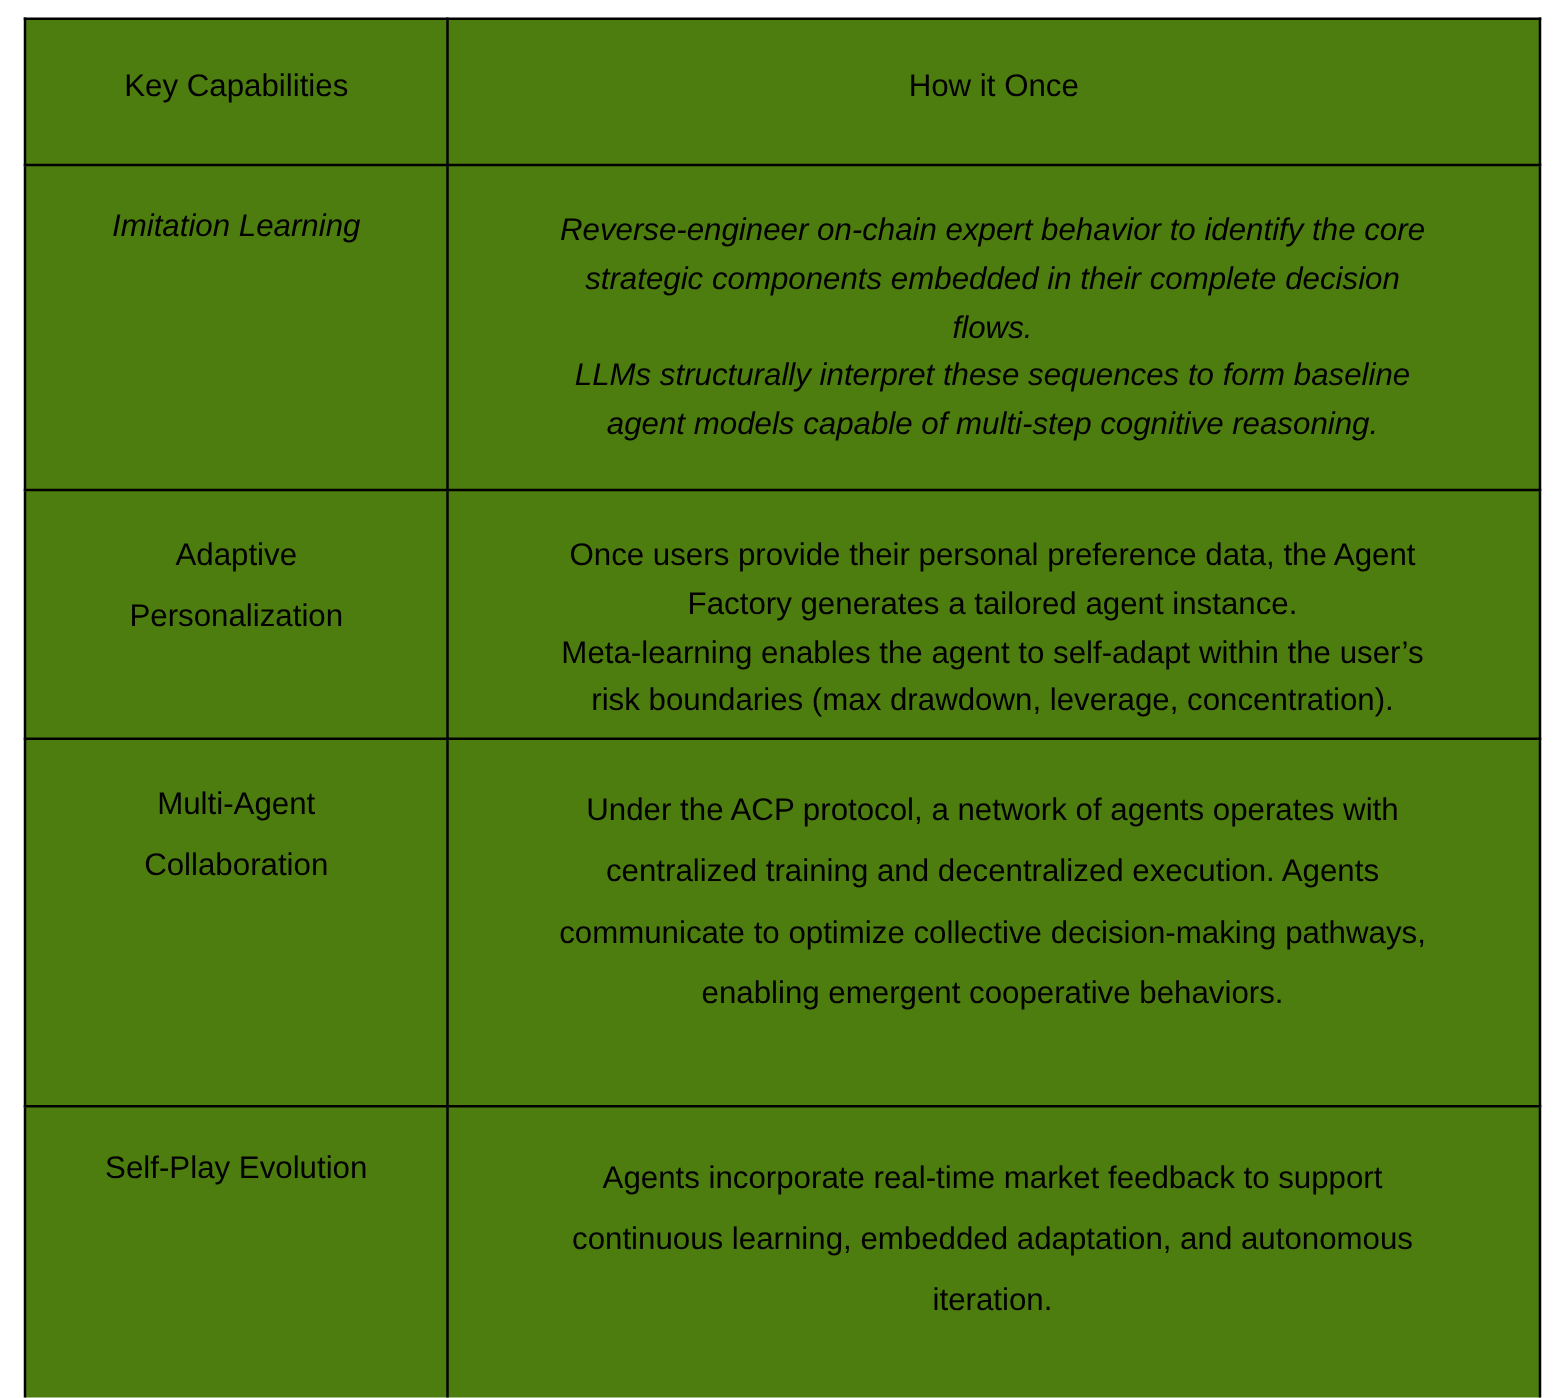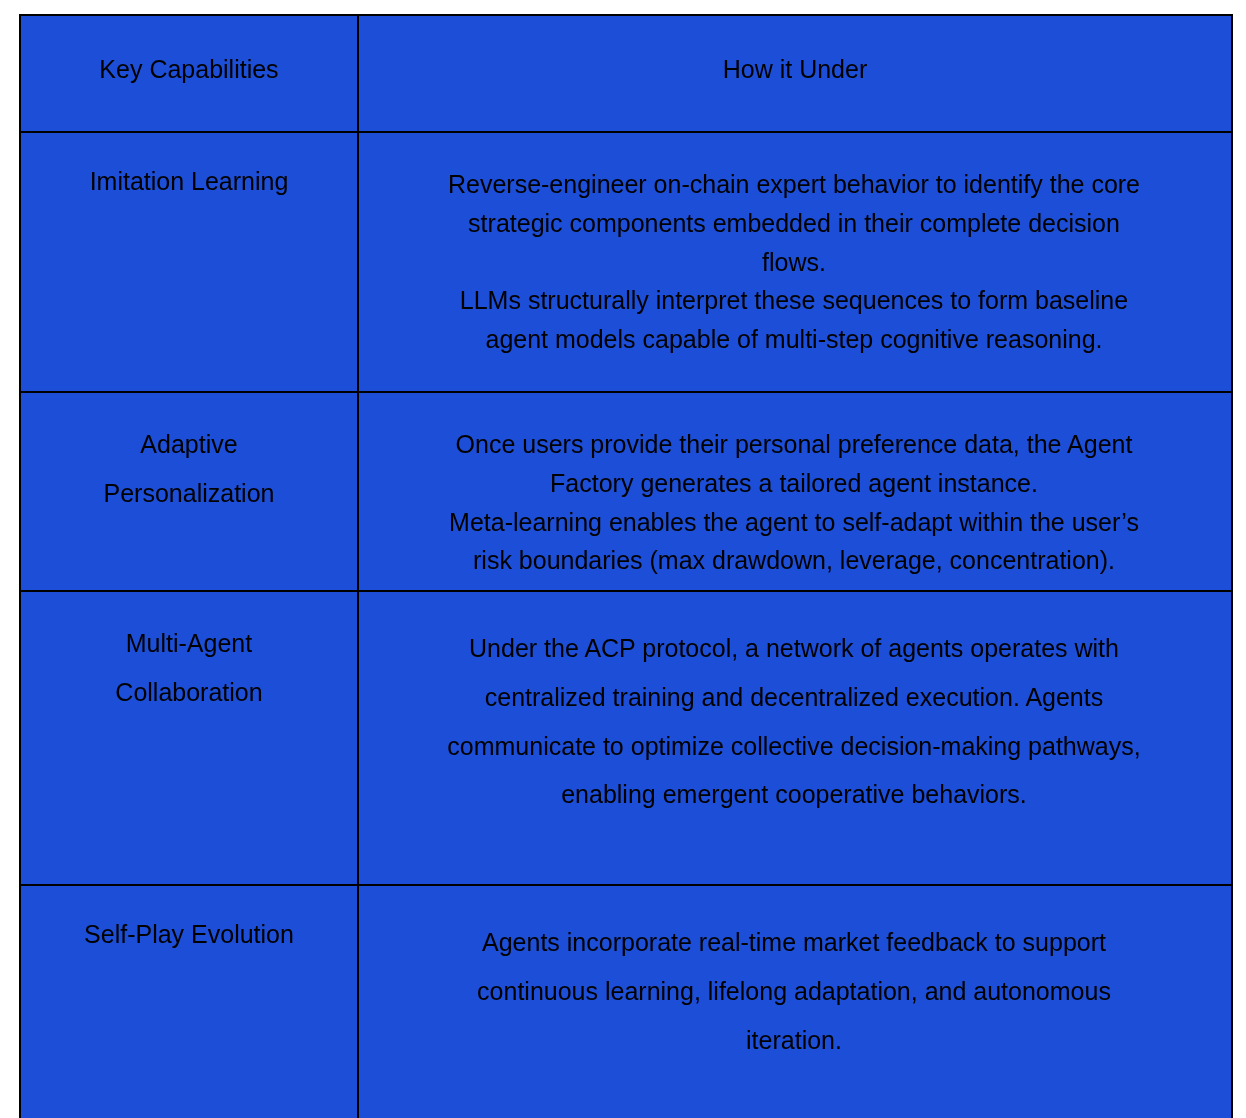--- a/index.html
+++ b/index.html
@@ -21,30 +21,30 @@
     position: absolute;
     left: 19px;
     top: 14px;
     width: 1212px;
     border-collapse: collapse;
     table-layout: fixed;
   }
   table.cap-table td, table.cap-table th {
     border: 2px solid #000000;
     vertical-align: top;
-    background: #1d4ed8;
+    background: #4d7c0f;
     font-weight: normal;
     font-size: 25px;
     color: #000000;
   }
   col.c-left  { width: 338px; }
   col.c-right { width: 874px; }
 
   .header-row { height: 117px; }
-  .row-1 { height: 260px; }
+  .row-1 { height: 260px; font-style: italic; }
   .row-2 { height: 159px; }
   .row-3 { height: 294px; }
   .row-4 { height: 271px; }
 
   th.hdr-cell {
     text-align: center;
     padding: 38px 10px 10px 10px;
     line-height: 1.25;
   }
   td.cap-cell {
@@ -76,21 +76,21 @@
     <colgroup>
       <col class="c-left">
       <col class="c-right">
     </colgroup>
     <tbody>
         <tr class="header-row">
       <th class="hdr-cell">
         <span>Key Capabilities</span>
       </th>
       <th class="hdr-cell">
-        <span>How it Under</span>
+        <span>How it Once</span>
       </th>
     </tr>
     <tr class="row-1">
       <td class="cap-cell single">
         <div class="multiline">Imitation Learning</div>
       </td>
       <td class="how-cell">
         <div class="multiline">Reverse-engineer on-chain expert behavior to identify the core
 strategic components embedded in their complete decision
 flows.
@@ -121,19 +121,19 @@
 communicate to optimize collective decision-making pathways,
 enabling emergent cooperative behaviors.</div>
       </td>
     </tr>
     <tr class="row-4">
       <td class="cap-cell single">
         <div class="multiline">Self-Play Evolution</div>
       </td>
       <td class="how-cell wide">
         <div class="multiline">Agents incorporate real-time market feedback to support
-continuous learning, lifelong adaptation, and autonomous
+continuous learning, embedded adaptation, and autonomous
 iteration.</div>
       </td>
     </tr>
   </tbody>
     </table>
 </div>
 
 </body></html>

